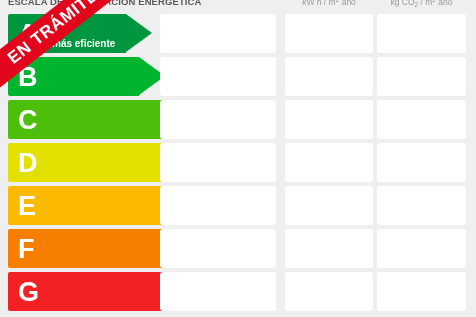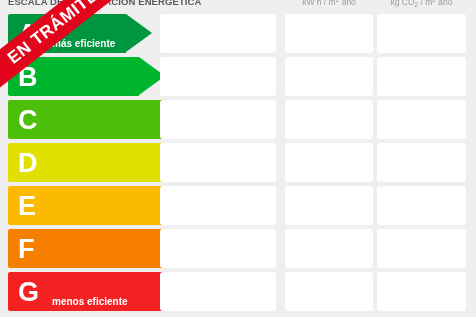--- a/index.html
+++ b/index.html
@@ -276,21 +276,20 @@
         </div>
         <div class="cell c2">
           <div class="cell-text"></div>
         </div>
       </div>
       <div class="rating-row">
         <div class="band" style="width: 266px;">
           <div class="band-body" style="width: 240px; background: rgb(243, 33, 33);"></div>
           <div class="band-tip" style="left: 240px; border-left: 26px solid rgb(243, 33, 33);"></div>
           <div class="band-letter">G</div>
-          <div class="band-note">menos eficiente</div>
         </div>
         <div class="cell c0">
           <div class="cell-text"></div>
         </div>
         <div class="cell c1">
           <div class="cell-text"></div>
         </div>
         <div class="cell c2">
           <div class="cell-text"></div>
         </div>

